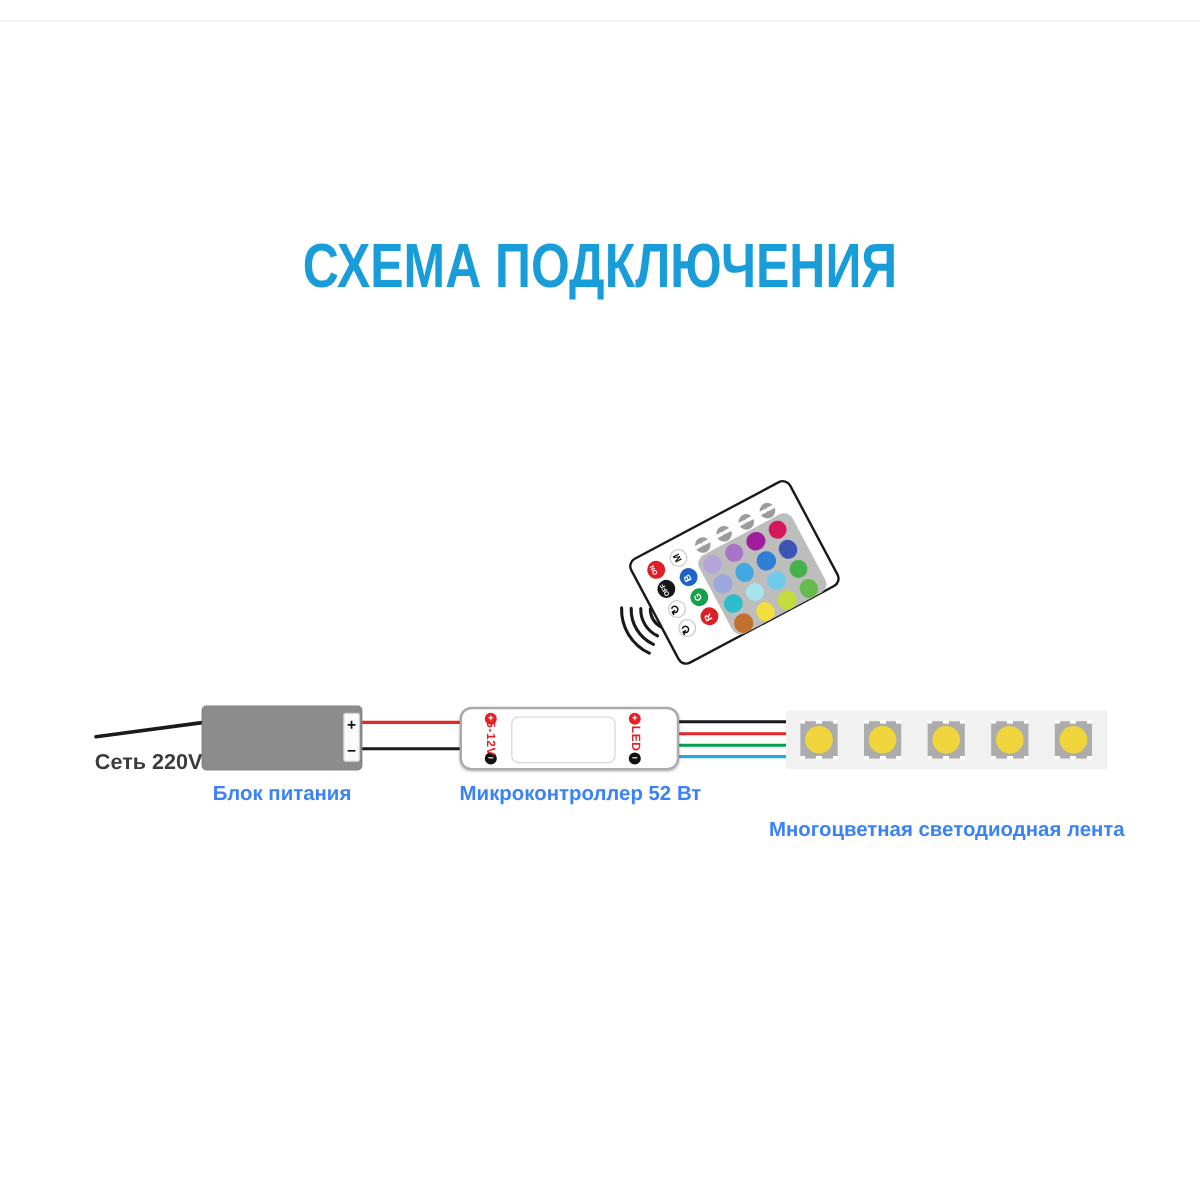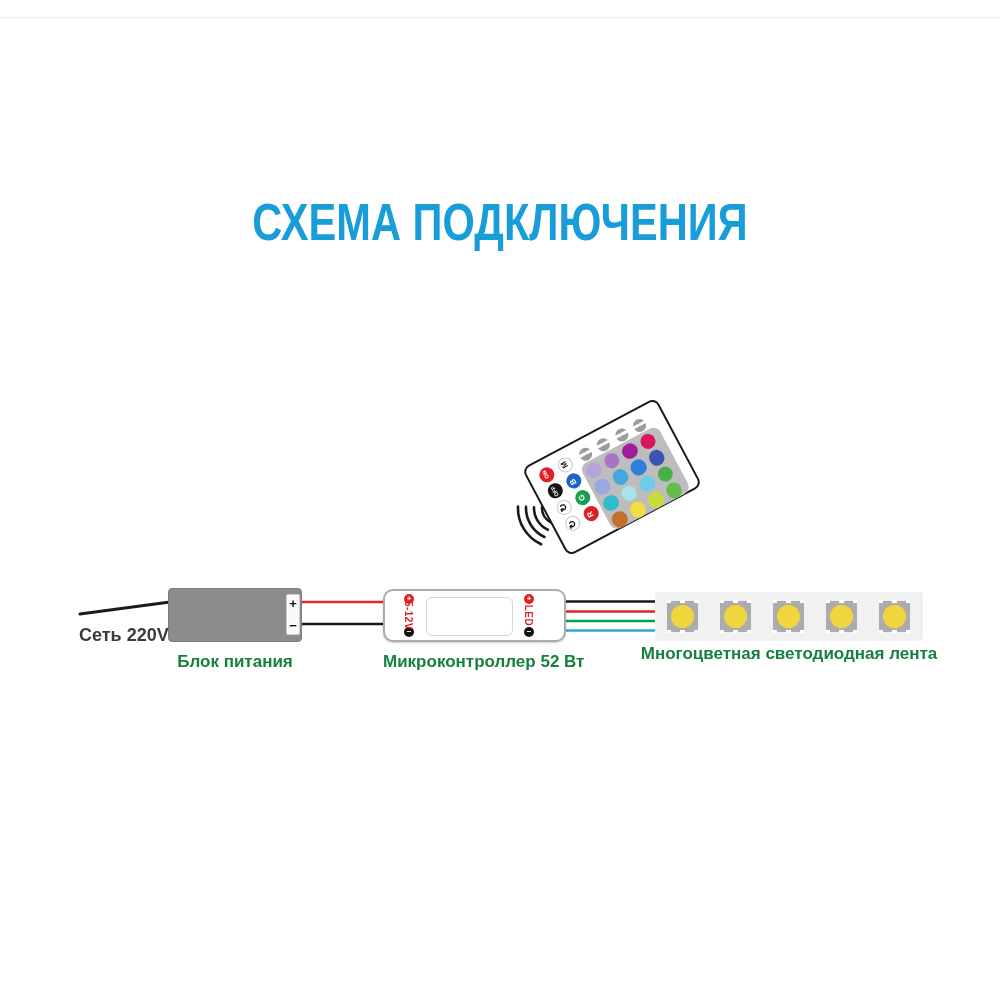--- a/index.html
+++ b/index.html
@@ -5,21 +5,21 @@
   html,body{margin:0;padding:0;background:#fff;}
   .canvas{position:relative;width:1000px;height:808px;background:#ffffff;overflow:hidden;
           font-family:"Liberation Sans",sans-serif;}
   .frame-line{position:absolute;left:0;right:0;height:1px;background:#EDEDED;}
   .title{position:absolute;left:0;right:0;top:196px;text-align:center;
          font-size:52px;font-weight:bold;letter-spacing:0;transform:scaleX(0.8);
          line-height:1;white-space:nowrap;}
   
   .wires{position:absolute;left:0;top:0;width:1000px;height:1000px;z-index:1;}
   
-  .comp-label{position:absolute;font-weight:bold;font-size:17px;color:#15803d;
+  .comp-label{position:absolute;font-weight:bold;font-size:17px;color:#3b82f6;
               text-align:center;white-space:nowrap;z-index:3;}
   .mains-label{position:absolute;font-weight:bold;font-size:18px;color:#3B3B3B;
                left:79px;top:625px;z-index:3;white-space:nowrap;text-align:right;}
   
   .psu{position:absolute;left:168px;top:588px;width:134px;height:54px;border-radius:4px;
        border:1px solid #7D7D7D;box-sizing:border-box;z-index:2;}
   .psu-terminal{position:absolute;right:1px;top:5px;width:14px;height:41px;background:#FAFAFA;
         border:1px solid #CFCFCF;border-radius:2px;box-sizing:border-box;
         display:flex;flex-direction:column;justify-content:space-between;align-items:center;
         font-weight:bold;font-size:13px;line-height:1;color:#111;padding:2px 0;}
@@ -114,21 +114,21 @@
       <div class="module" style="left: 117.9px; background: rgb(172, 172, 172);">
         <div class="dot" style="background: rgb(240, 214, 60);"></div>
       </div>
       <div class="module" style="left: 171.1px; background: rgb(172, 172, 172);">
         <div class="dot" style="background: rgb(240, 214, 60);"></div>
       </div>
       <div class="module" style="left: 224.3px; background: rgb(172, 172, 172);">
         <div class="dot" style="background: rgb(240, 214, 60);"></div>
       </div>
     </div>
-  <div class="comp-label" style="left:623px;top:644px;width:332px;">Многоцветная светодиодная лента</div>
+  <div class="comp-label" style="left:623px;top:682px;width:332px;">Многоцветная светодиодная лента</div>
 
   <div class="remote">
     <div class="rpanel" style="background: rgb(189, 189, 189);"></div>
   <div class="key" style="left: 9.5px; top: 7.5px; width: 15px; height: 15px; background: rgb(221, 32, 37);">
         <span style="font-size: 5.5px; color: rgb(255, 255, 255);">ON</span>
       </div>
       <div class="key" style="left: 9.5px; top: 26px; width: 15px; height: 15px; background: rgb(22, 22, 22);">
         <span style="font-size: 5.5px; color: rgb(255, 255, 255);">OFF</span>
       </div>
       <div class="key" style="left: 9.5px; top: 44.5px; width: 15px; height: 15px; background: rgb(255, 255, 255); border: 1px solid rgb(201, 201, 201);">

